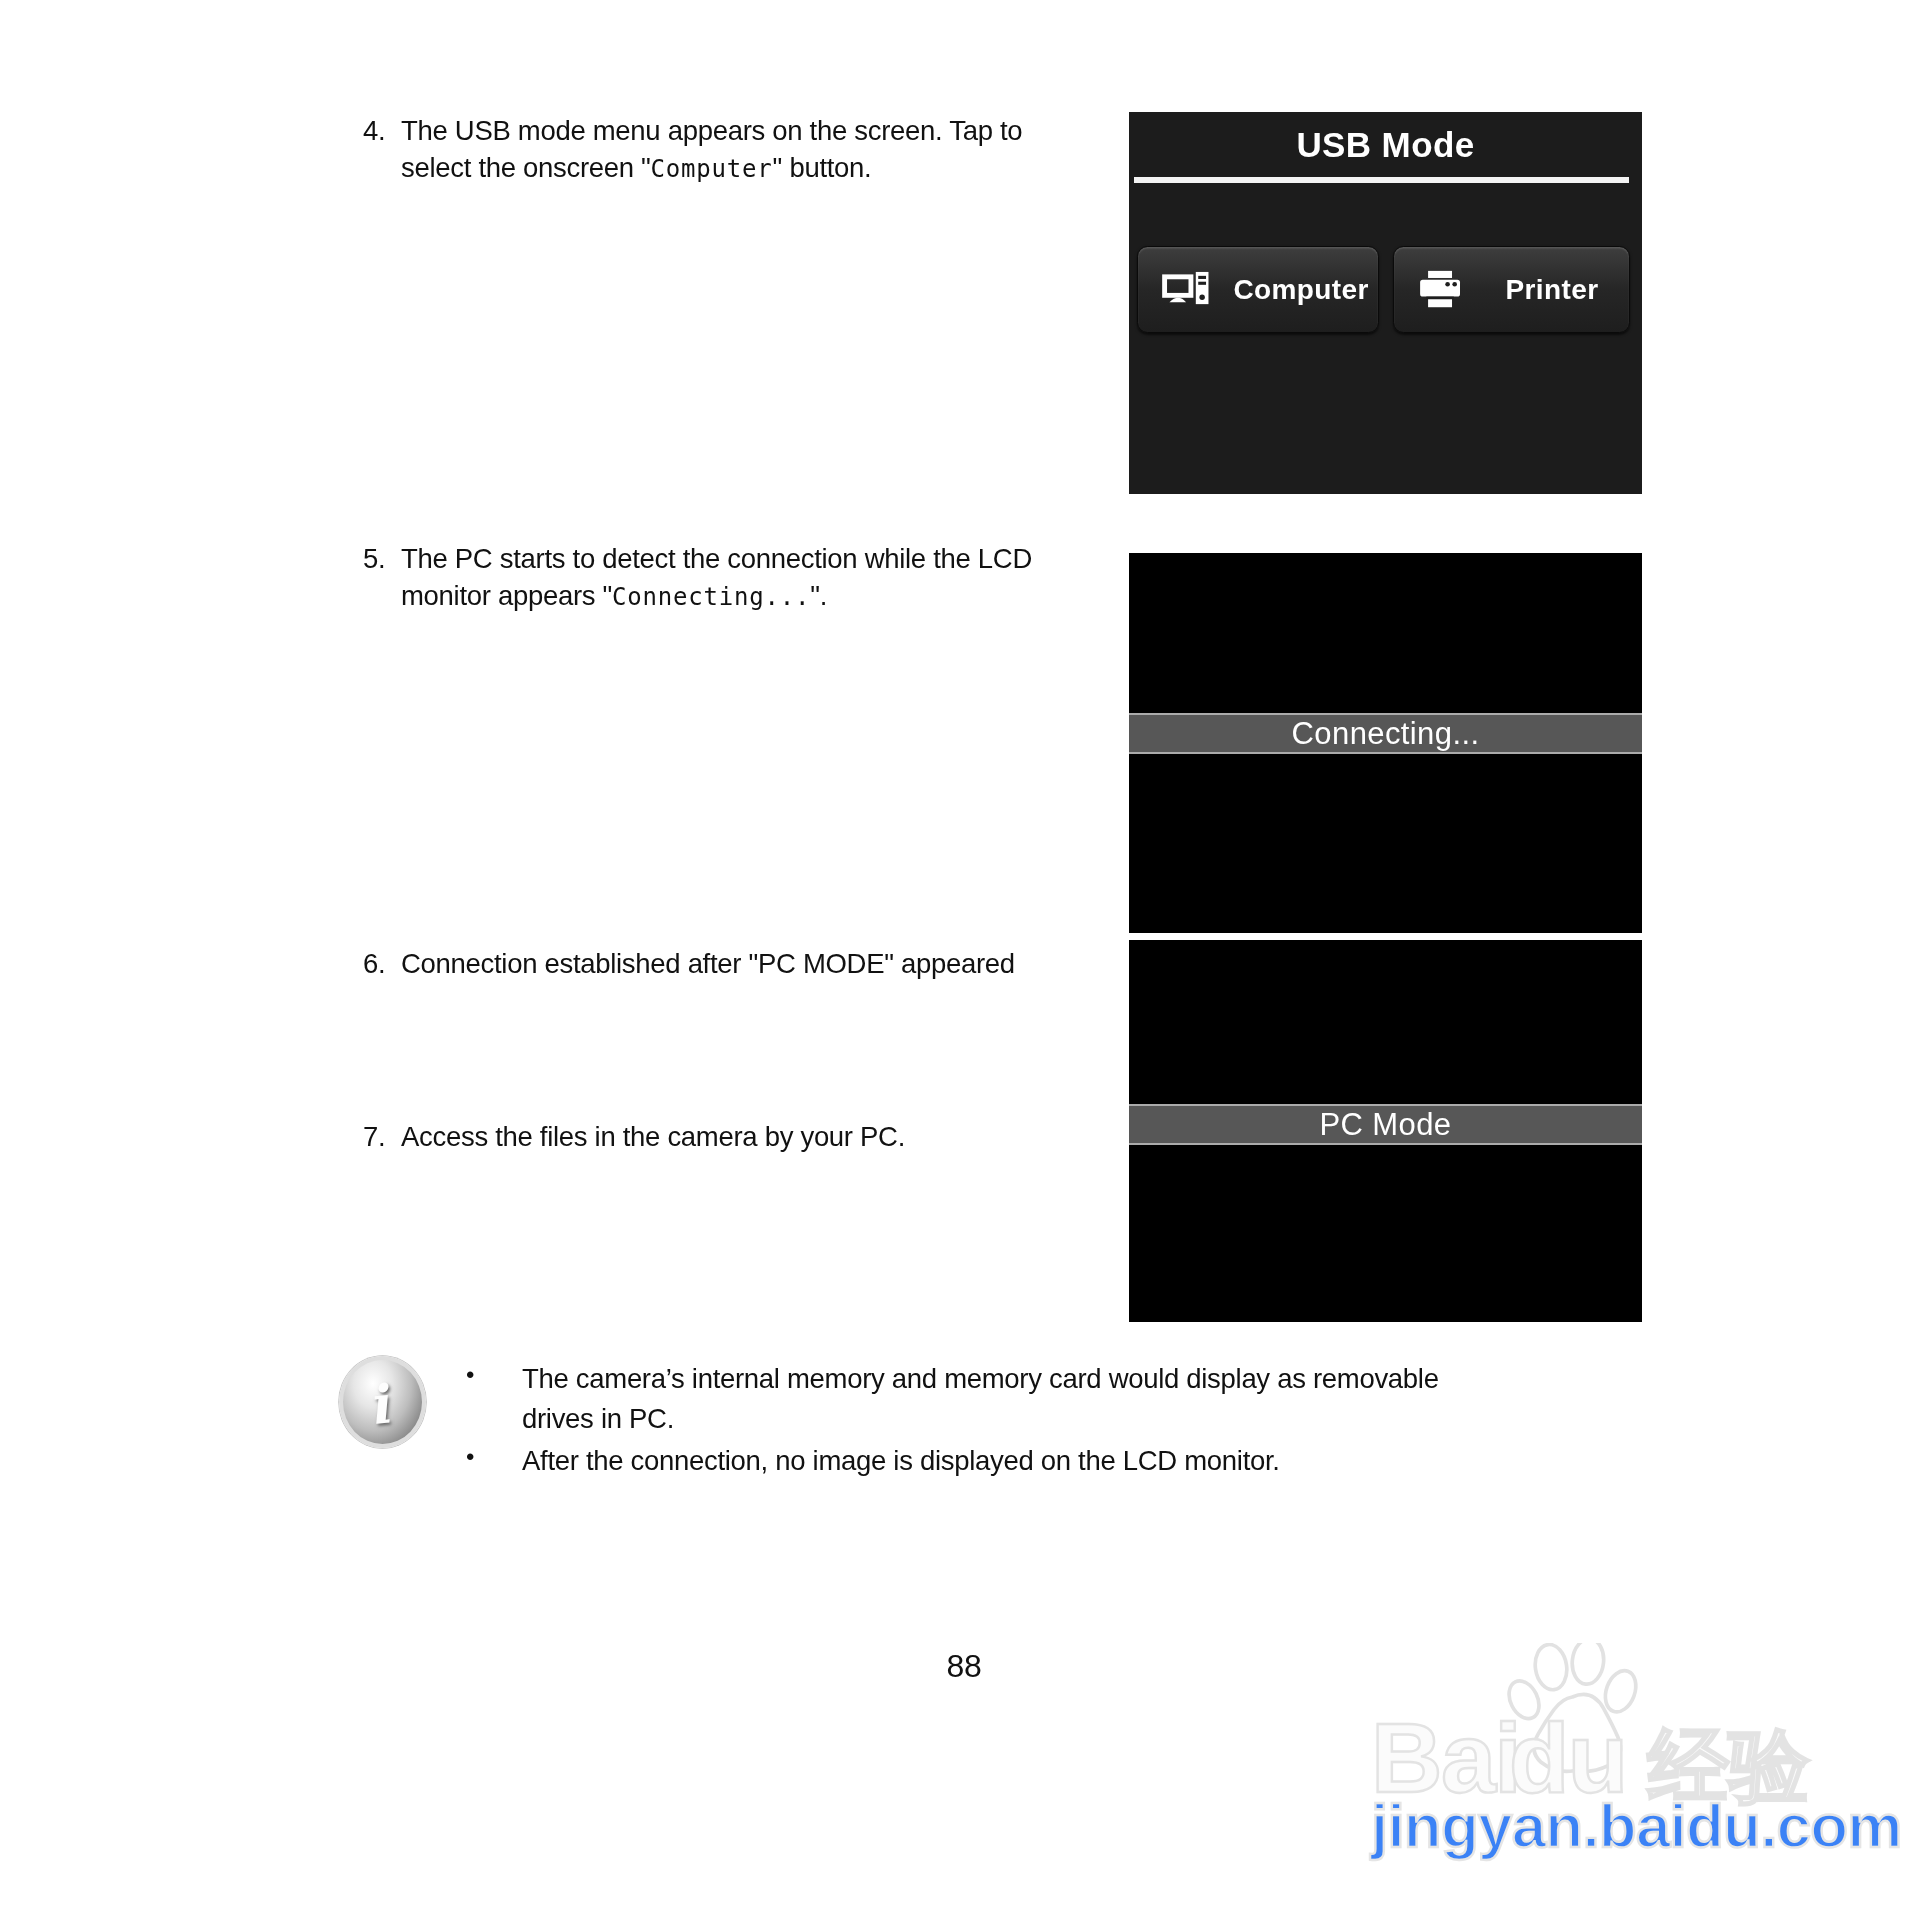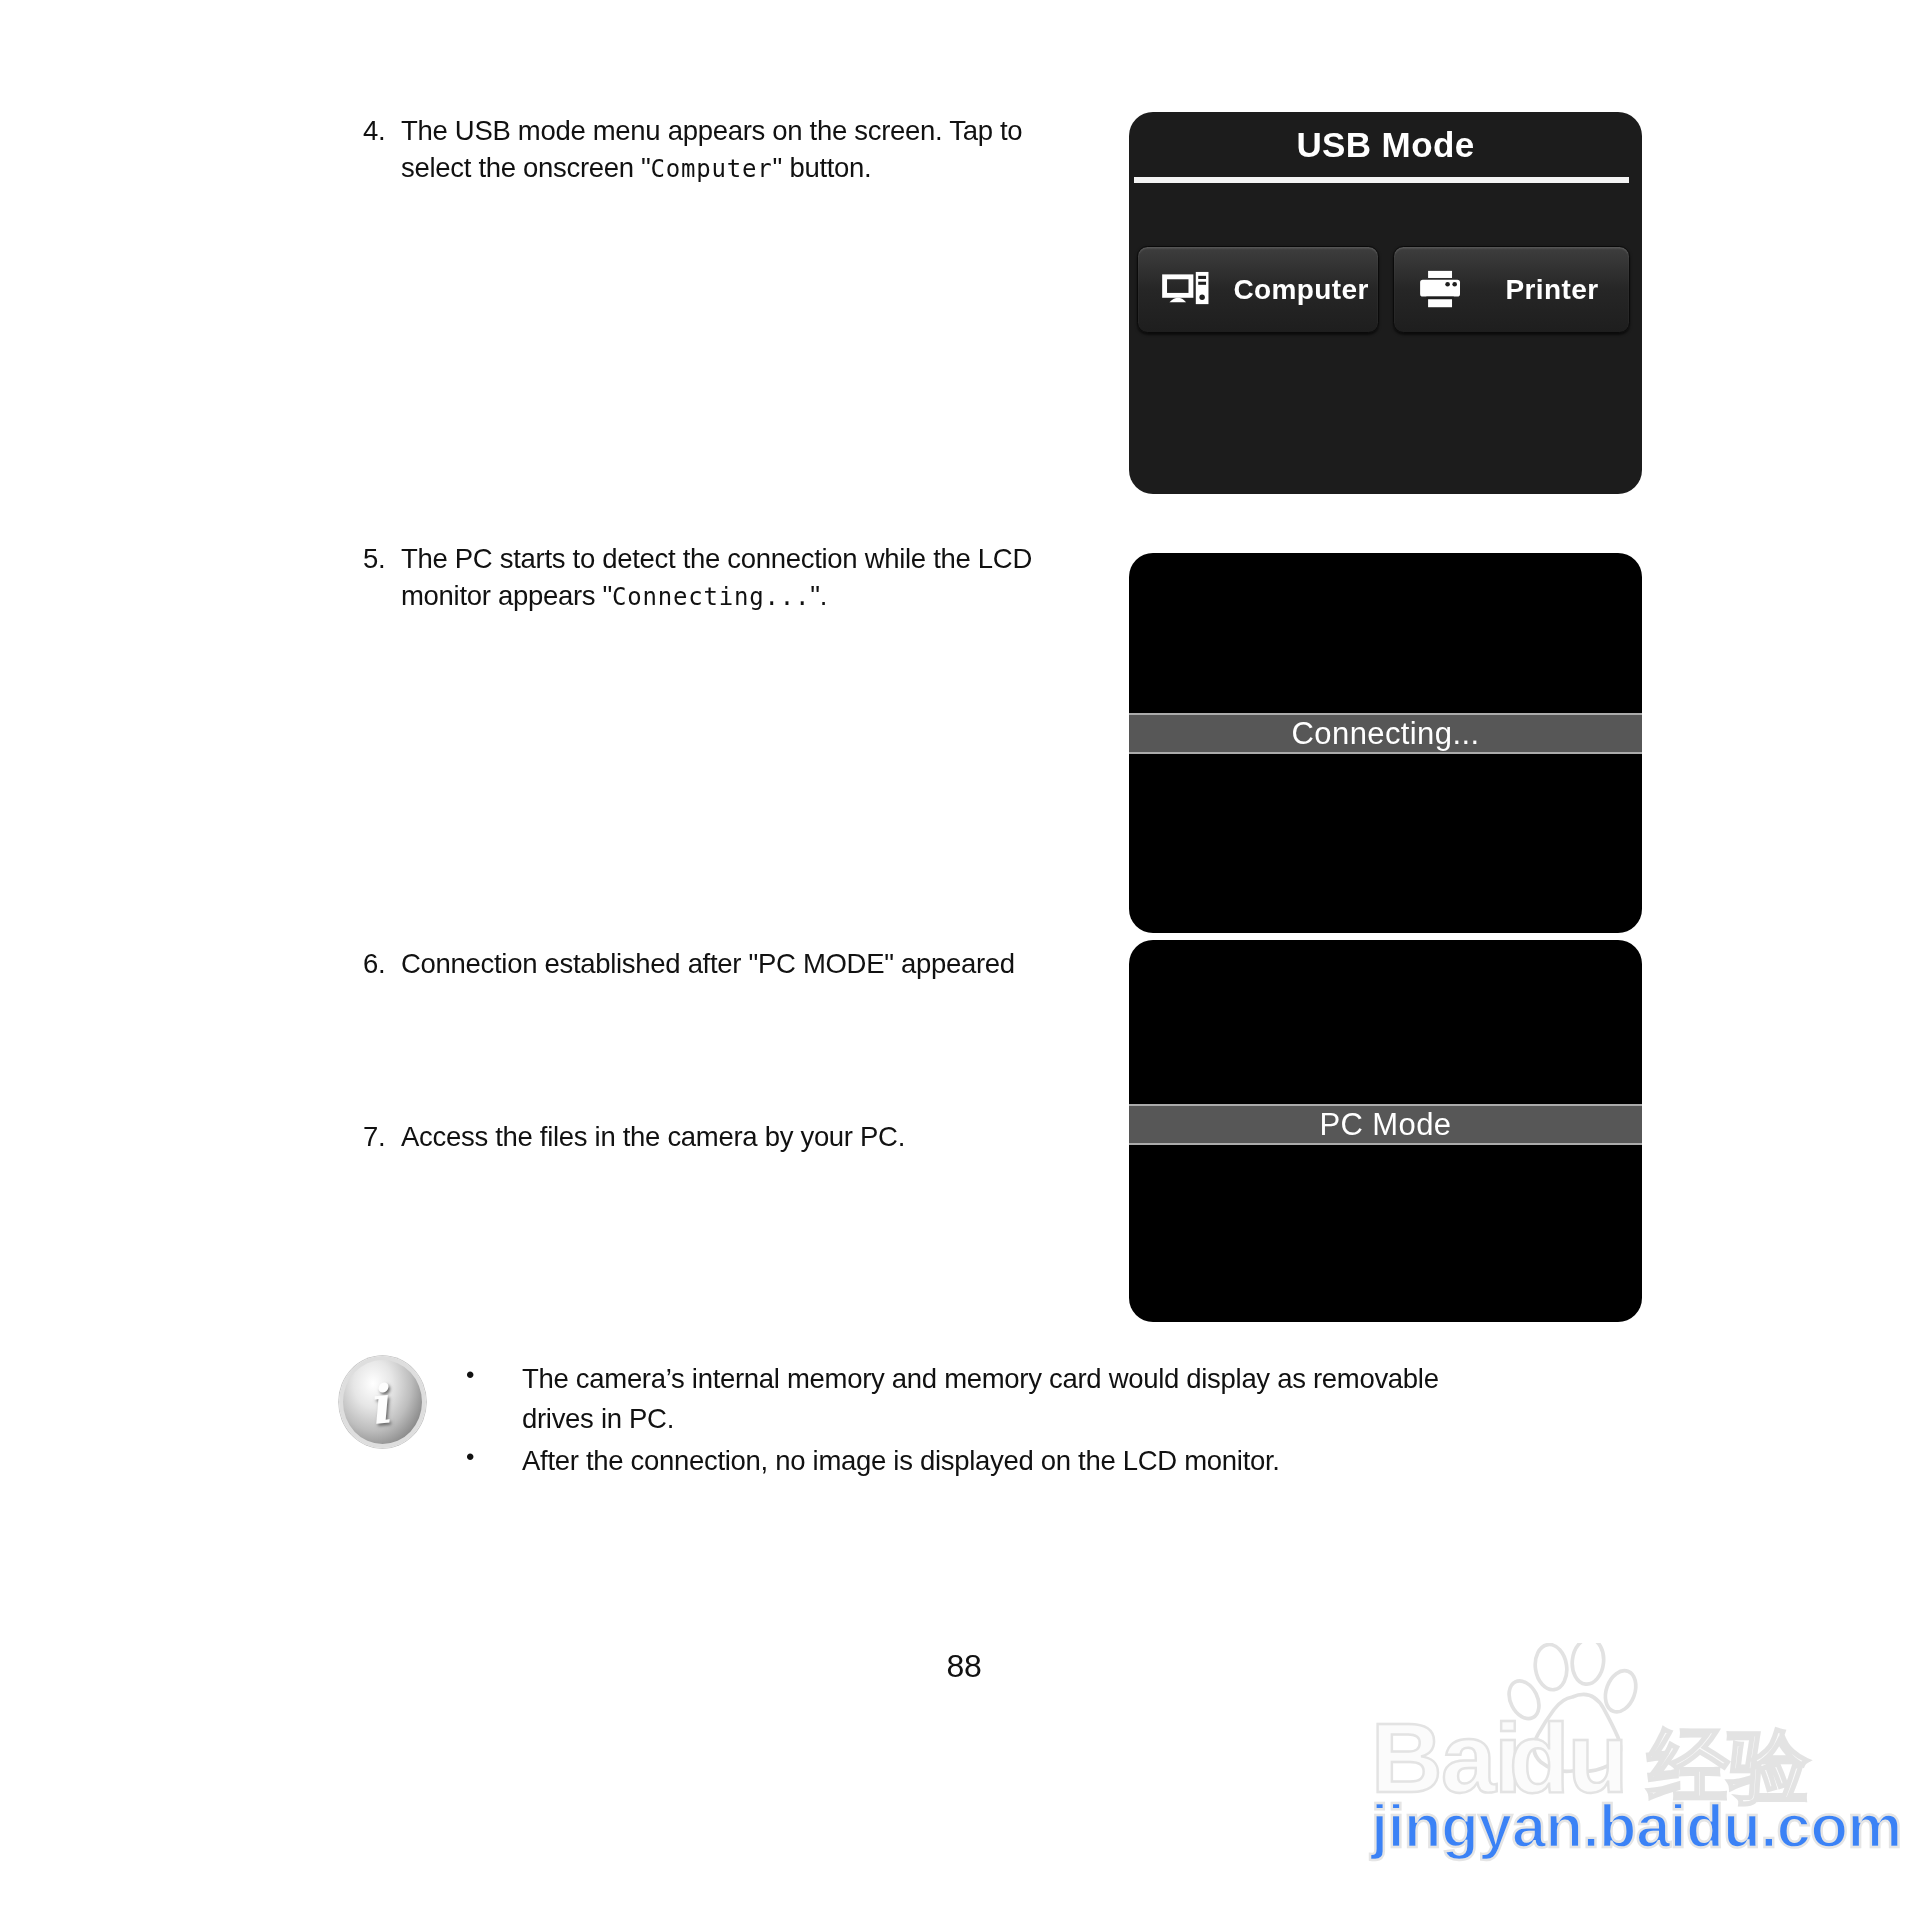--- a/index.html
+++ b/index.html
@@ -15,21 +15,21 @@
   .quoted {
     font-family:"DejaVu Sans Mono", monospace;
     font-size:24px; letter-spacing:0.8px;
   }
   #step4 { top:112px;  left:363px; }
   #step5 { top:540px;  left:363px; }
   #step6 { top:945px; left:363px; }
   #step7 { top:1118px; left:363px; }
 
   
-  .screen { position:absolute; left:1129px; width:513px;border-radius:24px; }
+  .screen { position:absolute; left:1129px; width:513px; }
   #screen-usb { top:112px; height:382px; background:#1c1c1c; }
   .usb-title {
     position:absolute; top:0; left:0; right:0; height:65px;
     display:flex; align-items:center; justify-content:center;
     color:#fff; font-size:35px; font-weight:600; letter-spacing:0.4px;
   }
   .usb-divider { position:absolute; top:65px; left:4.9px; right:13px; height:5.7px; background:#f4f4f4; }
   .usb-btn {
     position:absolute; top:134px; height:87px; border-radius:10.5px;
     background:linear-gradient(#3e3e3e, #262626 50%, #1e1e1e);

